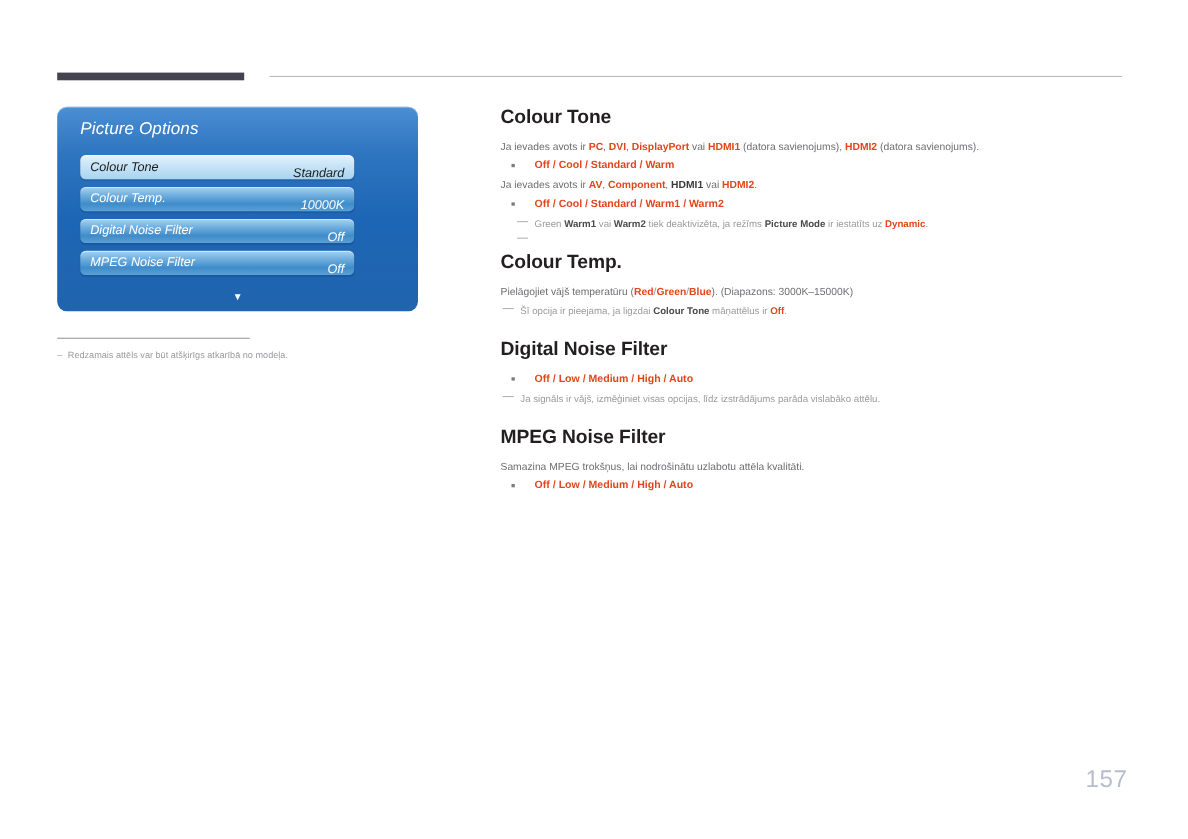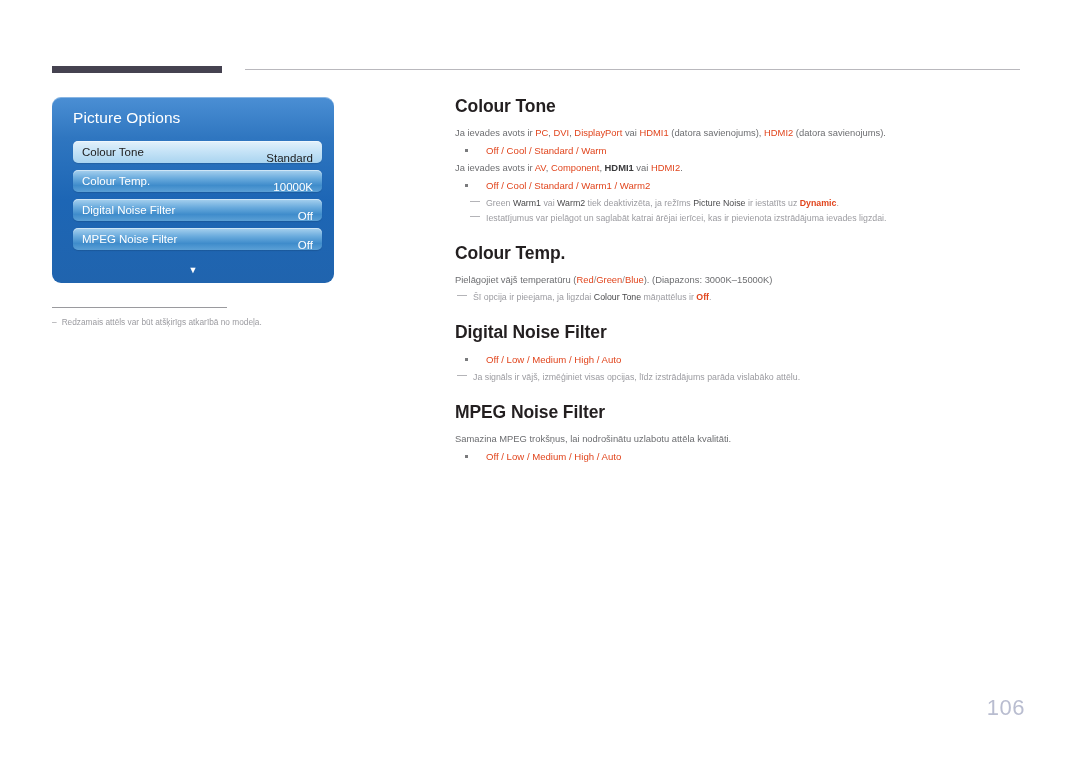--- a/index.html
+++ b/index.html
@@ -32,26 +32,27 @@
     position: absolute;
     left: 245px; top: 69px;
     width: 775px; height: 1px;
     background: #b9b8bd;
   }
 
   
   .osd-panel {
     position: absolute;
     left: 52px; top: 97px;
-    width: 282px; height: 186px;
+    width: 328px; height: 186px;
     border-radius: 9px;
     background: linear-gradient(180deg, #4b8fd4 0%, #2f76c0 22%, #1d66b5 55%, #2064ae 100%);
     box-shadow: inset 0 1px 0 rgba(255,255,255,0.35);
     padding: 0;
     box-sizing: border-box;
+    font-style: italic;
   }
   .osd-title {
     position: absolute;
     left: 21px; top: 12px;
     font-size: 15.5px;
     color: #ffffff;
     letter-spacing: 0.1px;
   }
   .osd-rows {
     position: absolute;
@@ -122,36 +123,36 @@
     letter-spacing: -0.1px;
   }
   .sec { margin-bottom: 18px; }
 
   p.body {
     margin: 0 0 3px 0;
     font-size: 9.4px;
     line-height: 14px;
     color: #6d6e71;
   }
-  .o { color: #e1451d; font-weight: normal; }
+  .o { color: #e1451d; font-weight: bold; }
   .k { color: #3b3b3d; font-weight: bold; }
   .sl { color: #8d8e90; }
 
   ul.opts {
     margin: 2px 0 3px 0;
     padding: 0;
     list-style: none;
   }
   ul.opts li {
     position: relative;
     padding-left: 31px;
     font-size: 9.6px;
     line-height: 15px;
     color: #e1451d;
-    font-weight: normal;
+    font-weight: bold;
   }
   ul.opts li .bullet {
     position: absolute;
     left: 10px; top: 6px;
     width: 2.5px; height: 2.5px;
     background: #7a7b7d;
   }
 
   .note {
     position: relative;
@@ -162,21 +163,21 @@
     color: #9b9ba0;
   }
   .note.indent { margin-left: 13px; }
   .note .ndash {
     position: absolute;
     left: 2px; top: 5px;
     width: 10px; height: 1.4px;
     background: #b4b4b8;
   }
   .note .o { color: #e1451d; font-weight: bold; }
-  .note .k { color: #4a4a4c; font-weight: normal; }
+  .note .k { color: #4a4a4c; font-weight: bold; }
 
   
   .page-num {
     position: absolute;
     right: 55px; bottom: 42px;
     font-size: 22px;
     color: #b9bdd0;
     letter-spacing: 0.5px;
   }
 </style>
@@ -232,23 +233,23 @@
     <ul class="opts">
       <li><span class="bullet"></span><span>Off / Cool / Standard / Warm</span></li>
     </ul>
 
     <p class="body"><span>Ja ievades avots ir </span><span class="o">AV</span><span>, </span><span class="o">Component</span><span>, </span><span class="k">HDMI1</span><span> vai </span><span class="o">HDMI2</span><span>.</span></p>
 
     <ul class="opts">
       <li><span class="bullet"></span><span>Off / Cool / Standard / Warm1 / Warm2</span></li>
     </ul>
 
-    <div class="note indent"><span class="ndash"></span><span>Green </span><span class="k">Warm1</span><span> vai </span><span class="k">Warm2</span><span> tiek deaktivizēta, ja režīms </span><span class="k">Picture Noise</span><span> ir iestatīts uz </span><span class="o">Dynamic</span><span>.</span></div>
-
-    <div class="note indent"><span class="ndash"></span><span>Iestatījumus var pielāgot un saglabāt katrai ārējai ierīcei, kas ir pievienota izstrādājuma ievades ligzdai.</span></div>
+    <div class="note indent"><span class="ndash"></span><span>Green </span><span class="k">Warm1</span><span> vai </span><span class="k">Warm2</span><span> tiek deaktivizēta, ja režīms </span><span class="k">Picture Mode</span><span> ir iestatīts uz </span><span class="o">Dynamic</span><span>.</span></div>
+
+    <div class="note indent"><span class="ndash"></span></div>
   </div>
 
   <div class="sec">
     <h2 class="sec-title">Colour Temp.</h2>
 
     <p class="body"><span>Pielāgojiet vājš temperatūru (</span><span class="o">Red</span><span class="sl">/</span><span class="o">Green</span><span class="sl">/</span><span class="o">Blue</span><span>). (Diapazons: 3000K–15000K)</span></p>
 
     <div class="note"><span class="ndash"></span><span>Šī opcija ir pieejama, ja ligzdai </span><span class="k">Colour Tone</span><span> māņattēlus ir </span><span class="o">Off</span><span>.</span></div>
   </div>
 
@@ -268,13 +269,13 @@
 
     <p class="body">Samazina MPEG trokšņus, lai nodrošinātu uzlabotu attēla kvalitāti.</p>
 
     <ul class="opts">
       <li><span class="bullet"></span><span>Off / Low / Medium / High / Auto</span></li>
     </ul>
   </div>
 
 </div>
 
-<div class="page-num">106</div>
+<div class="page-num">157</div>
 
 </body></html>

